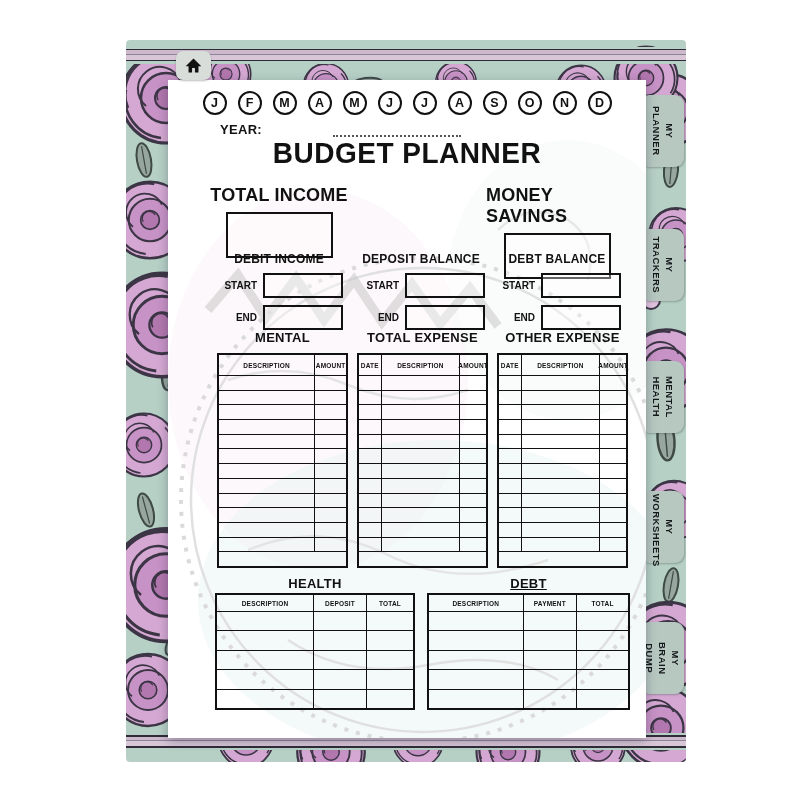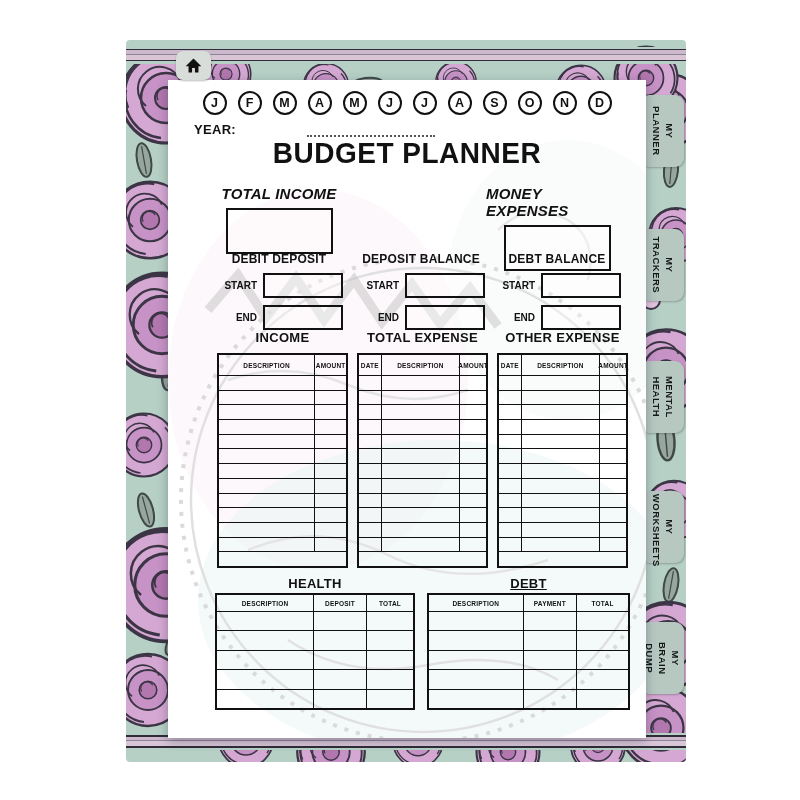--- a/index.html
+++ b/index.html
@@ -49,34 +49,34 @@
   .months{
     position:absolute;top:11px;left:0;width:100%;
     display:flex;justify-content:center;gap:11px;
   }
   .month{
     width:24px;height:24px;border:2px solid #111;border-radius:50%;
     display:flex;align-items:center;justify-content:center;
     font-size:12.5px;font-weight:bold;box-sizing:border-box;background:rgba(255,255,255,.4);
   }
   
-  .year-row{position:absolute;top:42px;left:26px;display:flex;align-items:flex-end;gap:41px;}
+  .year-row{position:absolute;top:42px;left:52px;display:flex;align-items:flex-end;gap:41px;}
   .year-label{font-size:13px;font-weight:bold;letter-spacing:.3px;}
   .year-line{width:128px;height:13px;border-bottom:2px dotted #555;margin-left:30px;}
   
   .title{
     position:absolute;top:57px;left:0;width:100%;text-align:center;
     font-size:28px;font-weight:bold;letter-spacing:.5px;transform:scaleY(1.08);
   }
   
   .col-a{left:40px;width:142px;}
   .col-b{left:182px;width:142px;}
   .col-c{left:318px;width:142px;}
   .summary{position:absolute;top:105px;display:flex;flex-direction:column;align-items:center;}
-  .summary-label{font-size:15px;font-weight:bold;letter-spacing:.2px;font-style:italic;}
+  .summary-label{font-size:18px;font-weight:bold;letter-spacing:.2px;}
   .summary-box{margin-top:6px;width:103px;height:42px;border:2px solid #111;background:rgba(255,255,255,.35);}
   
   .balance{position:absolute;top:172px;display:flex;flex-direction:column;align-items:center;}
   .balance-title{font-size:12px;font-weight:bold;letter-spacing:.2px;}
   .bal-row{display:flex;align-items:center;margin-top:7px;}
   .bal-label{width:42px;text-align:right;font-size:10px;font-weight:bold;}
   .bal-box{width:76px;height:21px;border:2px solid #111;margin-left:6px;background:rgba(255,255,255,.35);}
   
   .tbl-title{position:absolute;top:250px;text-align:center;font-size:13px;font-weight:bold;letter-spacing:.3px;}
   .tt1{left:49px;width:131px;}.tt2{left:189px;width:131px;}.tt3{left:329px;width:131px;}
@@ -229,26 +229,26 @@
     <span class="year-line"></span>
   </div>
 
   <div class="title">BUDGET PLANNER</div>
 
   <div class="summary col-a">
     <div class="summary-label">TOTAL INCOME</div>
     <div class="summary-box"></div>
   </div>
   <div class="summary col-c">
-    <div class="summary-label">MONEY EXPENSES</div>
+    <div class="summary-label">MONEY SAVINGS</div>
     <div class="summary-box"></div>
   </div>
 
   <div class="balance col-a">
-    <div class="balance-title">DEBIT DEPOSIT</div>
+    <div class="balance-title">DEBIT INCOME</div>
     <div class="bal-row">
         <span class="bal-label">START</span>
         <span class="bal-box"></span>
       </div>
     <div class="bal-row">
         <span class="bal-label">END</span>
         <span class="bal-box"></span>
       </div>
   </div>
   <div class="balance col-b">
@@ -267,21 +267,21 @@
     <div class="bal-row">
         <span class="bal-label">START</span>
         <span class="bal-box"></span>
       </div>
     <div class="bal-row">
         <span class="bal-label">END</span>
         <span class="bal-box"></span>
       </div>
   </div>
 
-  <div class="tbl-title tt1">INCOME</div>
+  <div class="tbl-title tt1">MENTAL</div>
   <div class="tbl-title tt2">TOTAL EXPENSE</div>
   <div class="tbl-title tt3">OTHER EXPENSE</div>
   <div class="ttable main-t mt1">
       <div class="trow thead">
         <div class="tcell th" style="width: 75%;">DESCRIPTION</div>
         <div class="tcell th" style="width: 25%;">AMOUNT</div>
       </div>
       <div class="trow ">
         <div class="tcell" style="width: 75%;"></div>
         <div class="tcell" style="width: 25%;"></div>

